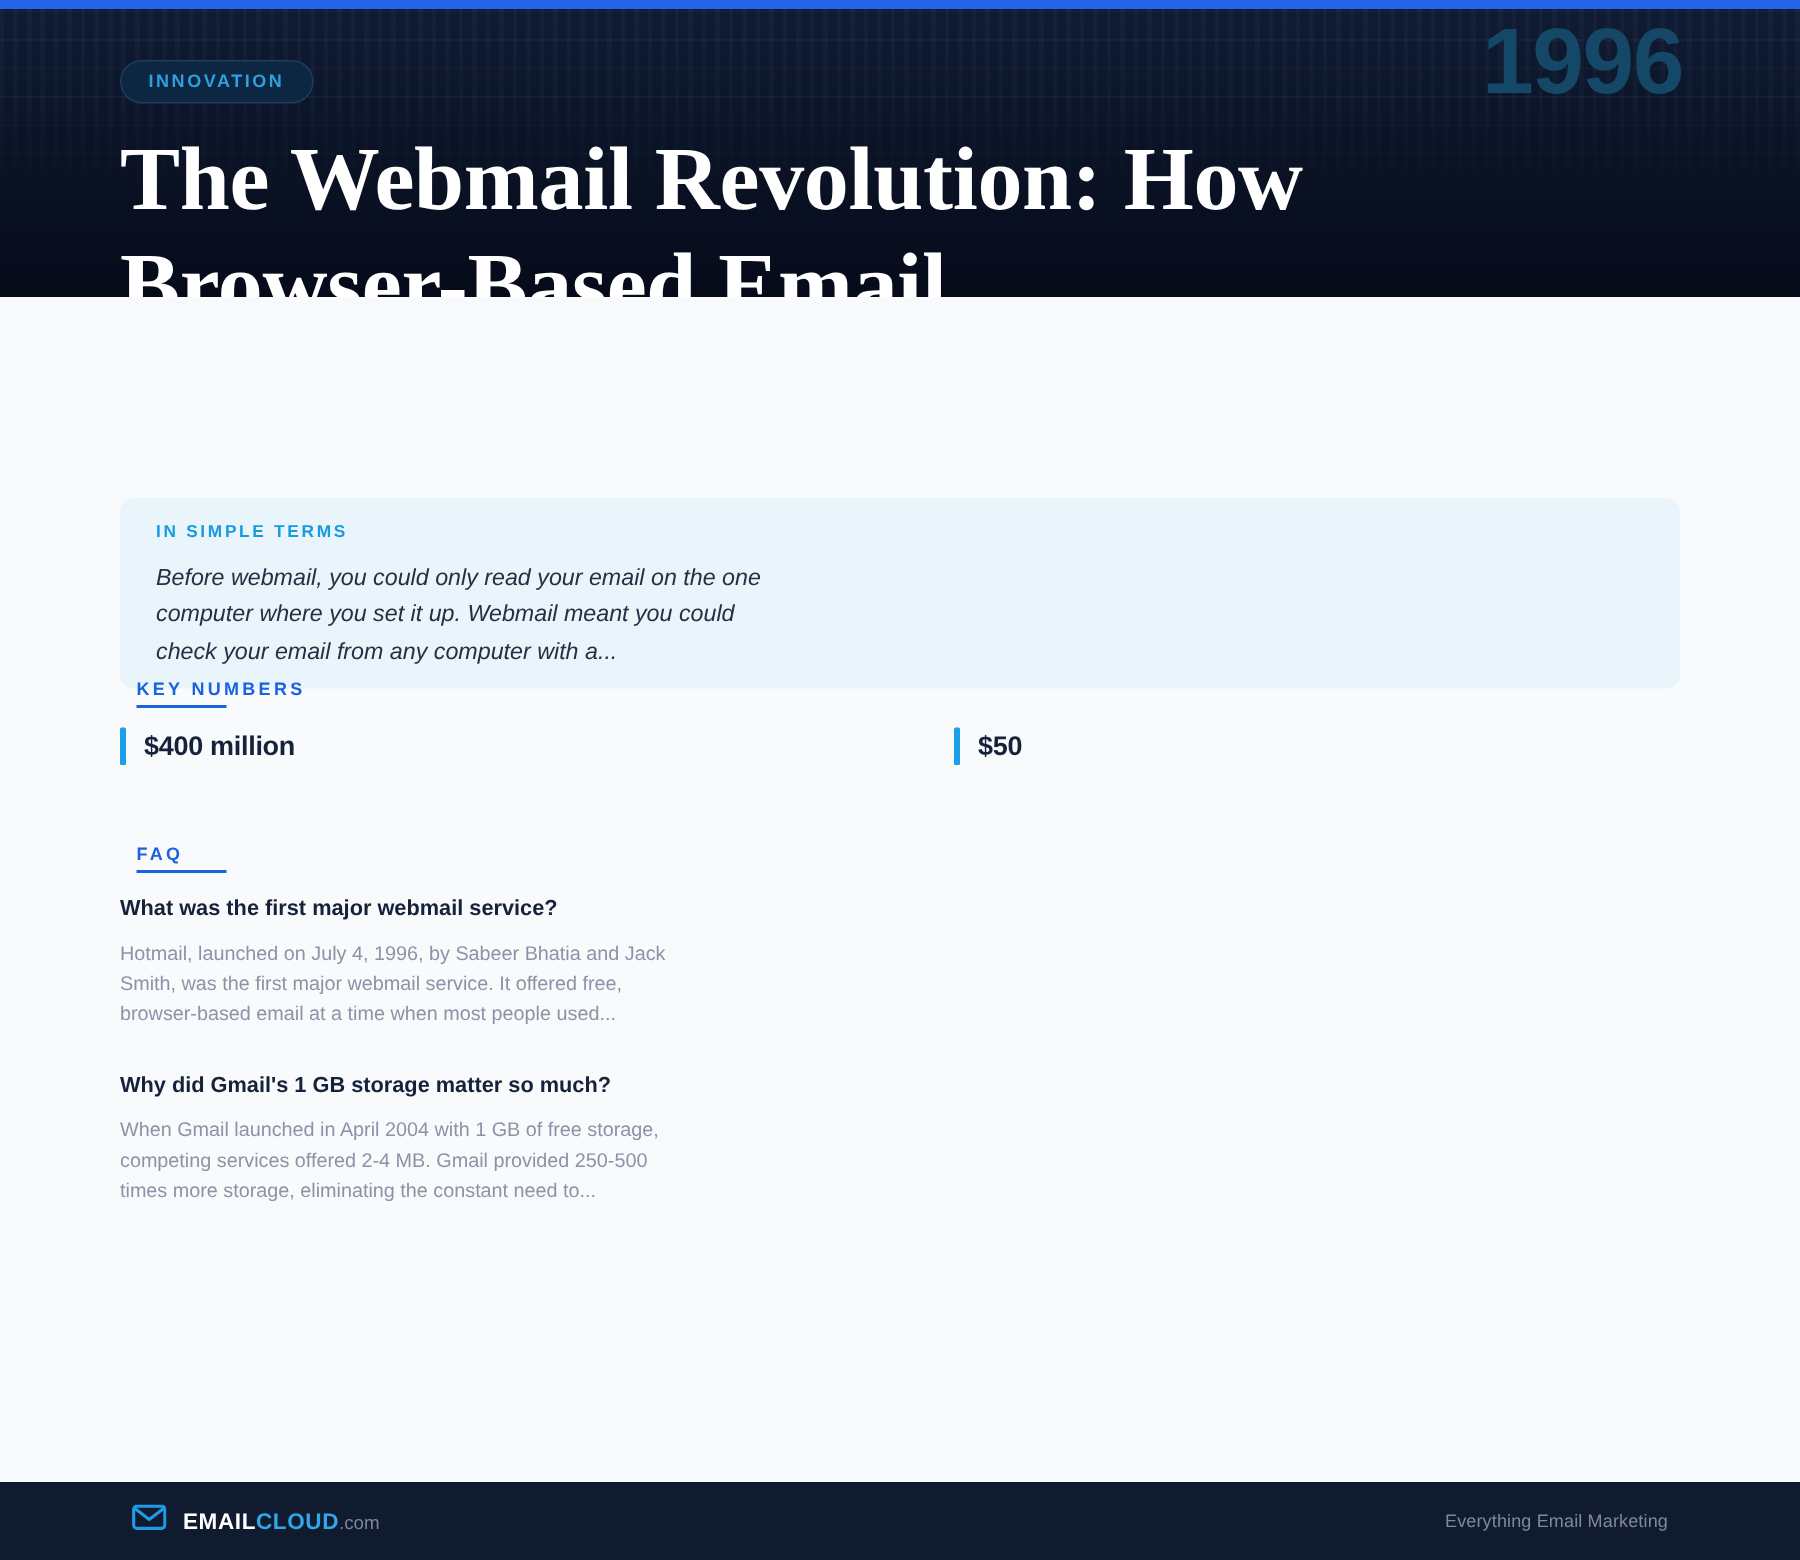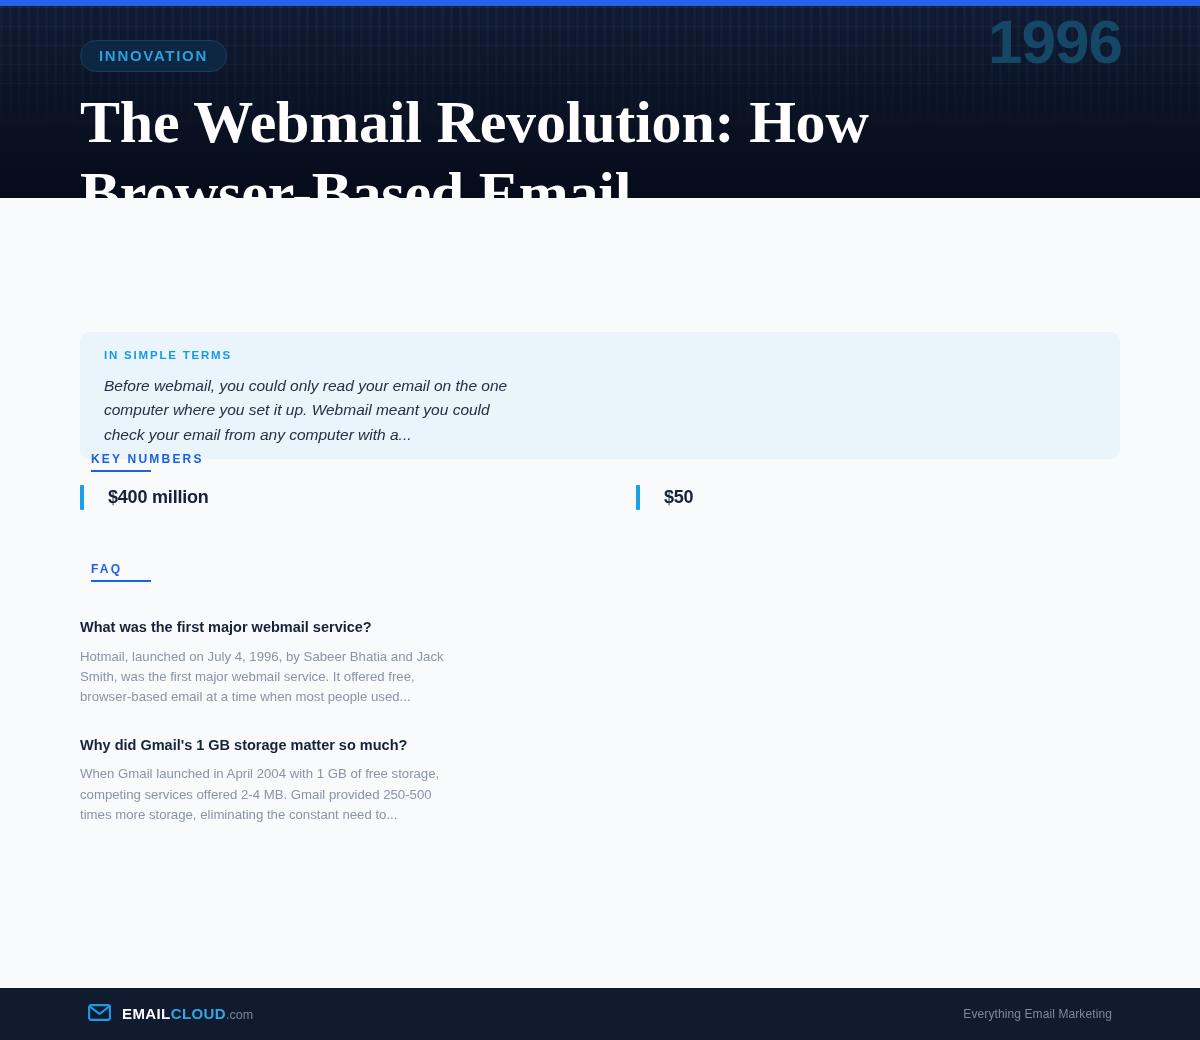--- a/index.html
+++ b/index.html
@@ -78,21 +78,21 @@
     width: 860px;
   }
 
   .badge {
     display: inline-block;
     padding: 7px 18px 8px 18px;
     border-radius: 999px;
     background: #0d2742;
     border: 1px solid #1b3d5e;
     color: #2f9fe0;
-    font-size: 15px;
+    font-size: 12px;
     font-weight: bold;
     letter-spacing: 1.7px;
     line-height: 1;
   }
 
   .headline {
     margin-top: 15px;
     font-family: "Liberation Serif", serif;
     font-weight: bold;
     font-size: 60px;
@@ -166,21 +166,21 @@
   .key-numbers {
     position: absolute;
     left: 80px;
     top: 287px;
     width: 1040px;
     display: flex;
   }
   .key-number {
     display: flex;
     align-items: center;
-    gap: 24px;
+    gap: 12px;
     width: 556px;
     flex: 0 0 auto;
   }
   .key-number .kn-bar {
     width: 4px;
     height: 25px;
     background: #1a9fe8;
     border-radius: 1px;
     flex: 0 0 auto;
   }
@@ -188,21 +188,21 @@
     font-size: 18px;
     font-weight: bold;
     color: #16213a;
     letter-spacing: -0.2px;
   }
 
   
   .faq-list {
     position: absolute;
     left: 80px;
-    top: 420px;
+    top: 399px;
     width: 380px;
   }
   .faq-item { margin-bottom: 28px; }
   .faq-item:last-child { margin-bottom: 0; }
   .faq-q {
     font-size: 14.5px;
     font-weight: bold;
     color: #16213a;
     line-height: 1.35;
     margin-bottom: 9px;

